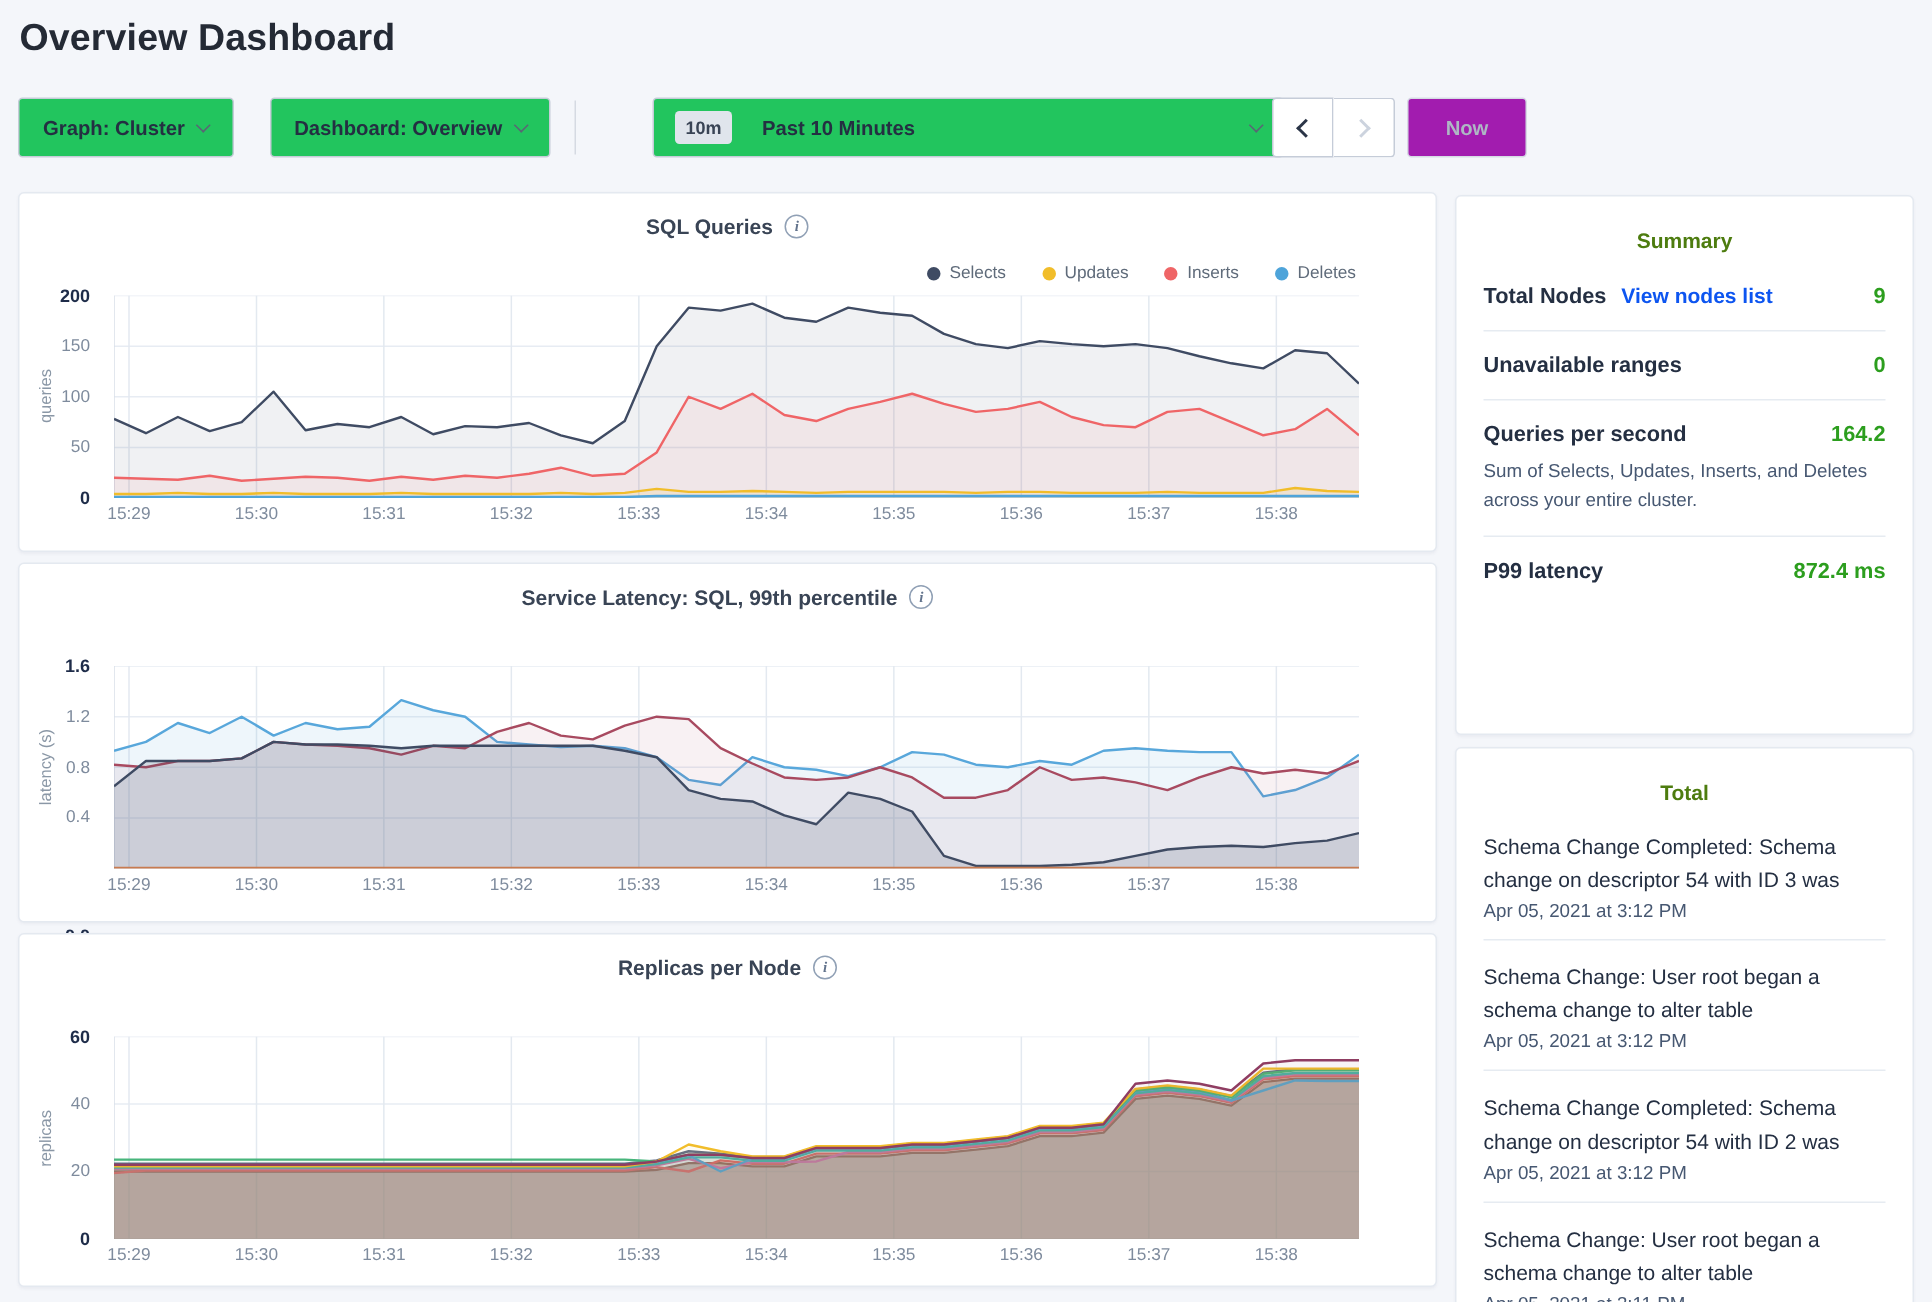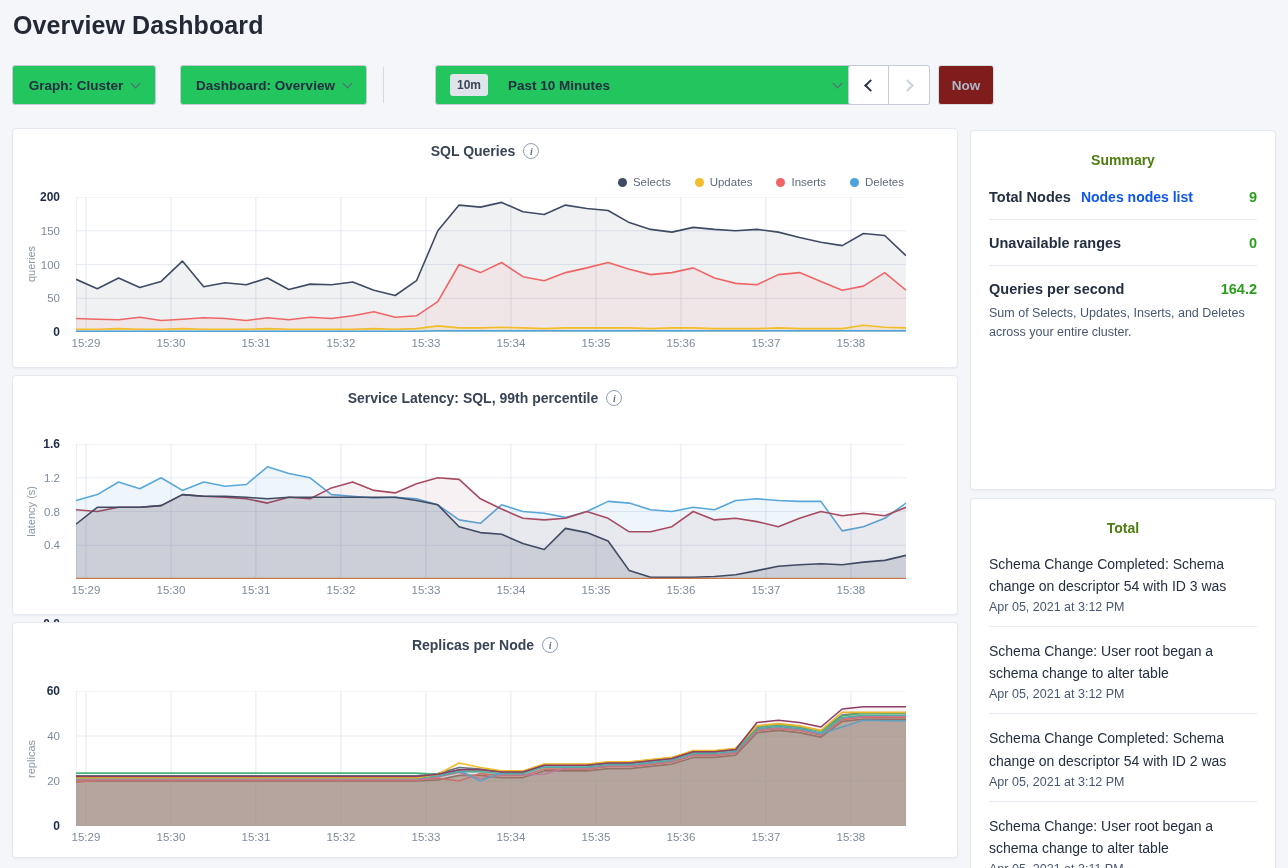--- a/index.html
+++ b/index.html
@@ -29,21 +29,21 @@
   .time-badge { background:#e0e5ec; color:#394455; border-radius:3px; padding:4px 7px; font-size:12px; font-weight:700; }
   .time-label { margin-left:11px; }
   .time-picker .chev { margin-left:auto; }
   .nav-group { position:absolute; left:848px; top:65px; display:flex; }
   .nav-btn { width:41px; height:40px; background:#fff; border:1px solid #c5ccd8; display:flex; align-items:center; justify-content:center; cursor:pointer; }
   .nav-btn.prev { border-radius:3px 0 0 3px; }
   .nav-btn.next { border-radius:0 3px 3px 0; border-left:none; }
   .arrow { width:9px; height:9px; border-right:2.2px solid #2b3547; border-bottom:2.2px solid #2b3547; }
   .arrow.left  { transform:rotate(135deg); margin-left:3px; }
   .arrow.right { transform:rotate(-45deg); border-color:#ccd3de; margin-right:3px; }
-  .now-btn { left:938px; width:56px; background:#7f1d1d; border-color:#d6dbe4; color:#aeb7c4; }
+  .now-btn { left:938px; width:80px; background:#a21caf; border-color:#d6dbe4; color:#aeb7c4; }
   
   .card { position:absolute; background:#fff; border:1px solid #e4e9f0; border-radius:4px;
           box-shadow:0 1px 2px rgba(60,75,100,.06); }
   .chart-card { left:12px; width:946px; }
   #chart0 { top:128px; height:240px; }
   #chart1 { top:375px; height:240px; }
   #chart2 { top:622px; height:236px; }
   .chart-title-row { position:absolute; top:14px; left:0; right:0; display:flex; justify-content:center; align-items:center; gap:8px; }
   .chart-title { font-size:14px; font-weight:700; color:#394455; }
   .info-icon { width:16px; height:16px; border:1.3px solid #90a0b5; border-radius:50%; color:#62738c;
@@ -304,37 +304,43 @@
       <span style="left: 93.36%;">15:38</span>
     </div>
 </div>
 
 <div class="card side-card" id="summary-card">
   <div class="side-title">Summary</div>
   <div class="summary-rows">
     <div class="srow">
       <div class="srow-head">
         <span class="srow-label">Total Nodes</span>
-        <a class="srow-link" style="color: rgb(13, 85, 240);">Nodes nodes list</a>
+        <a class="srow-link" style="color: rgb(13, 85, 240);">View nodes list</a>
         <span class="srow-value" style="color: rgb(44, 158, 30);">9</span>
       </div>
     </div>
     <div class="srow">
       <div class="srow-head">
         <span class="srow-label">Unavailable ranges</span>
         <span class="srow-value" style="color: rgb(44, 158, 30);">0</span>
       </div>
     </div>
     <div class="srow">
       <div class="srow-head">
         <span class="srow-label">Queries per second</span>
         <span class="srow-value" style="color: rgb(44, 158, 30);">164.2</span>
       </div>
       <div class="srow-desc">Sum of Selects, Updates, Inserts, and Deletes across your entire cluster.</div>
     </div>
+    <div class="srow">
+      <div class="srow-head">
+        <span class="srow-label">P99 latency</span>
+        <span class="srow-value" style="color: rgb(44, 158, 30);">872.4 ms</span>
+      </div>
+    </div>
   </div>
 </div>
 
 <div class="card side-card" id="events-card">
   <div class="side-title">Total</div>
   <div class="event-list">
     <div class="event-item">
       <div class="event-text">Schema Change Completed: Schema change on descriptor 54 with ID 3 was</div>
       <div class="event-time">Apr 05, 2021 at 3:12 PM</div>
     </div>

